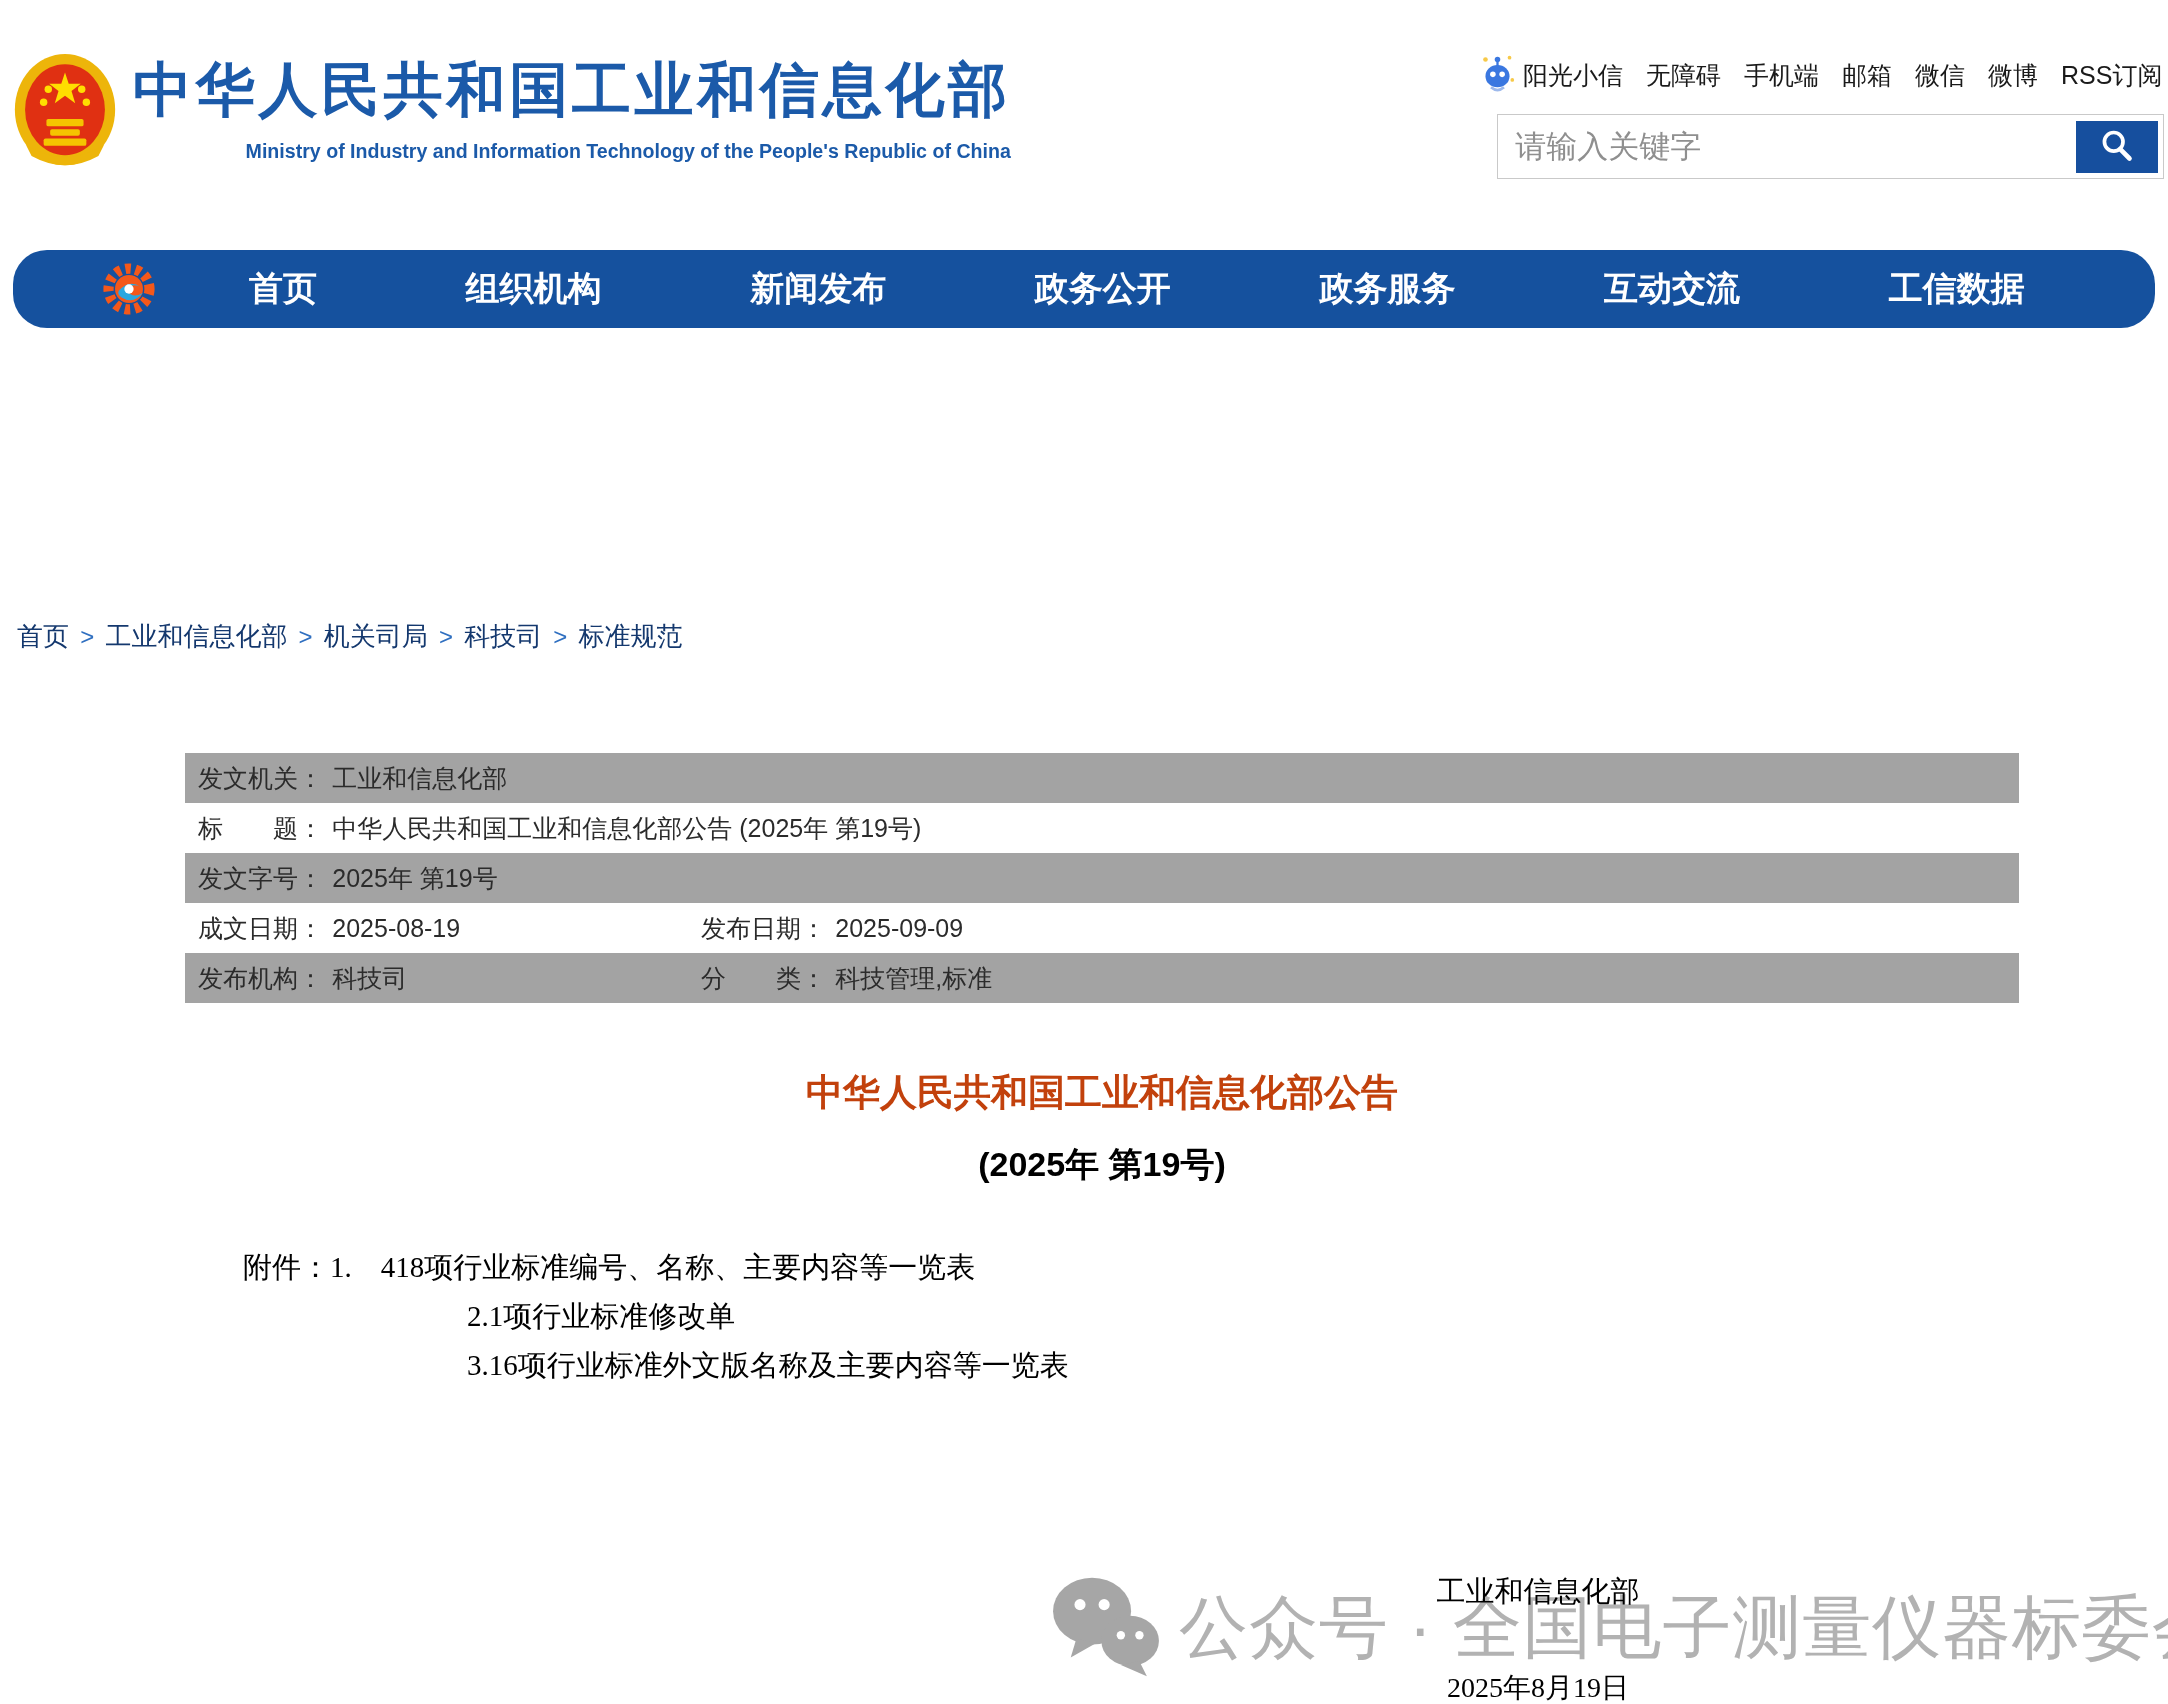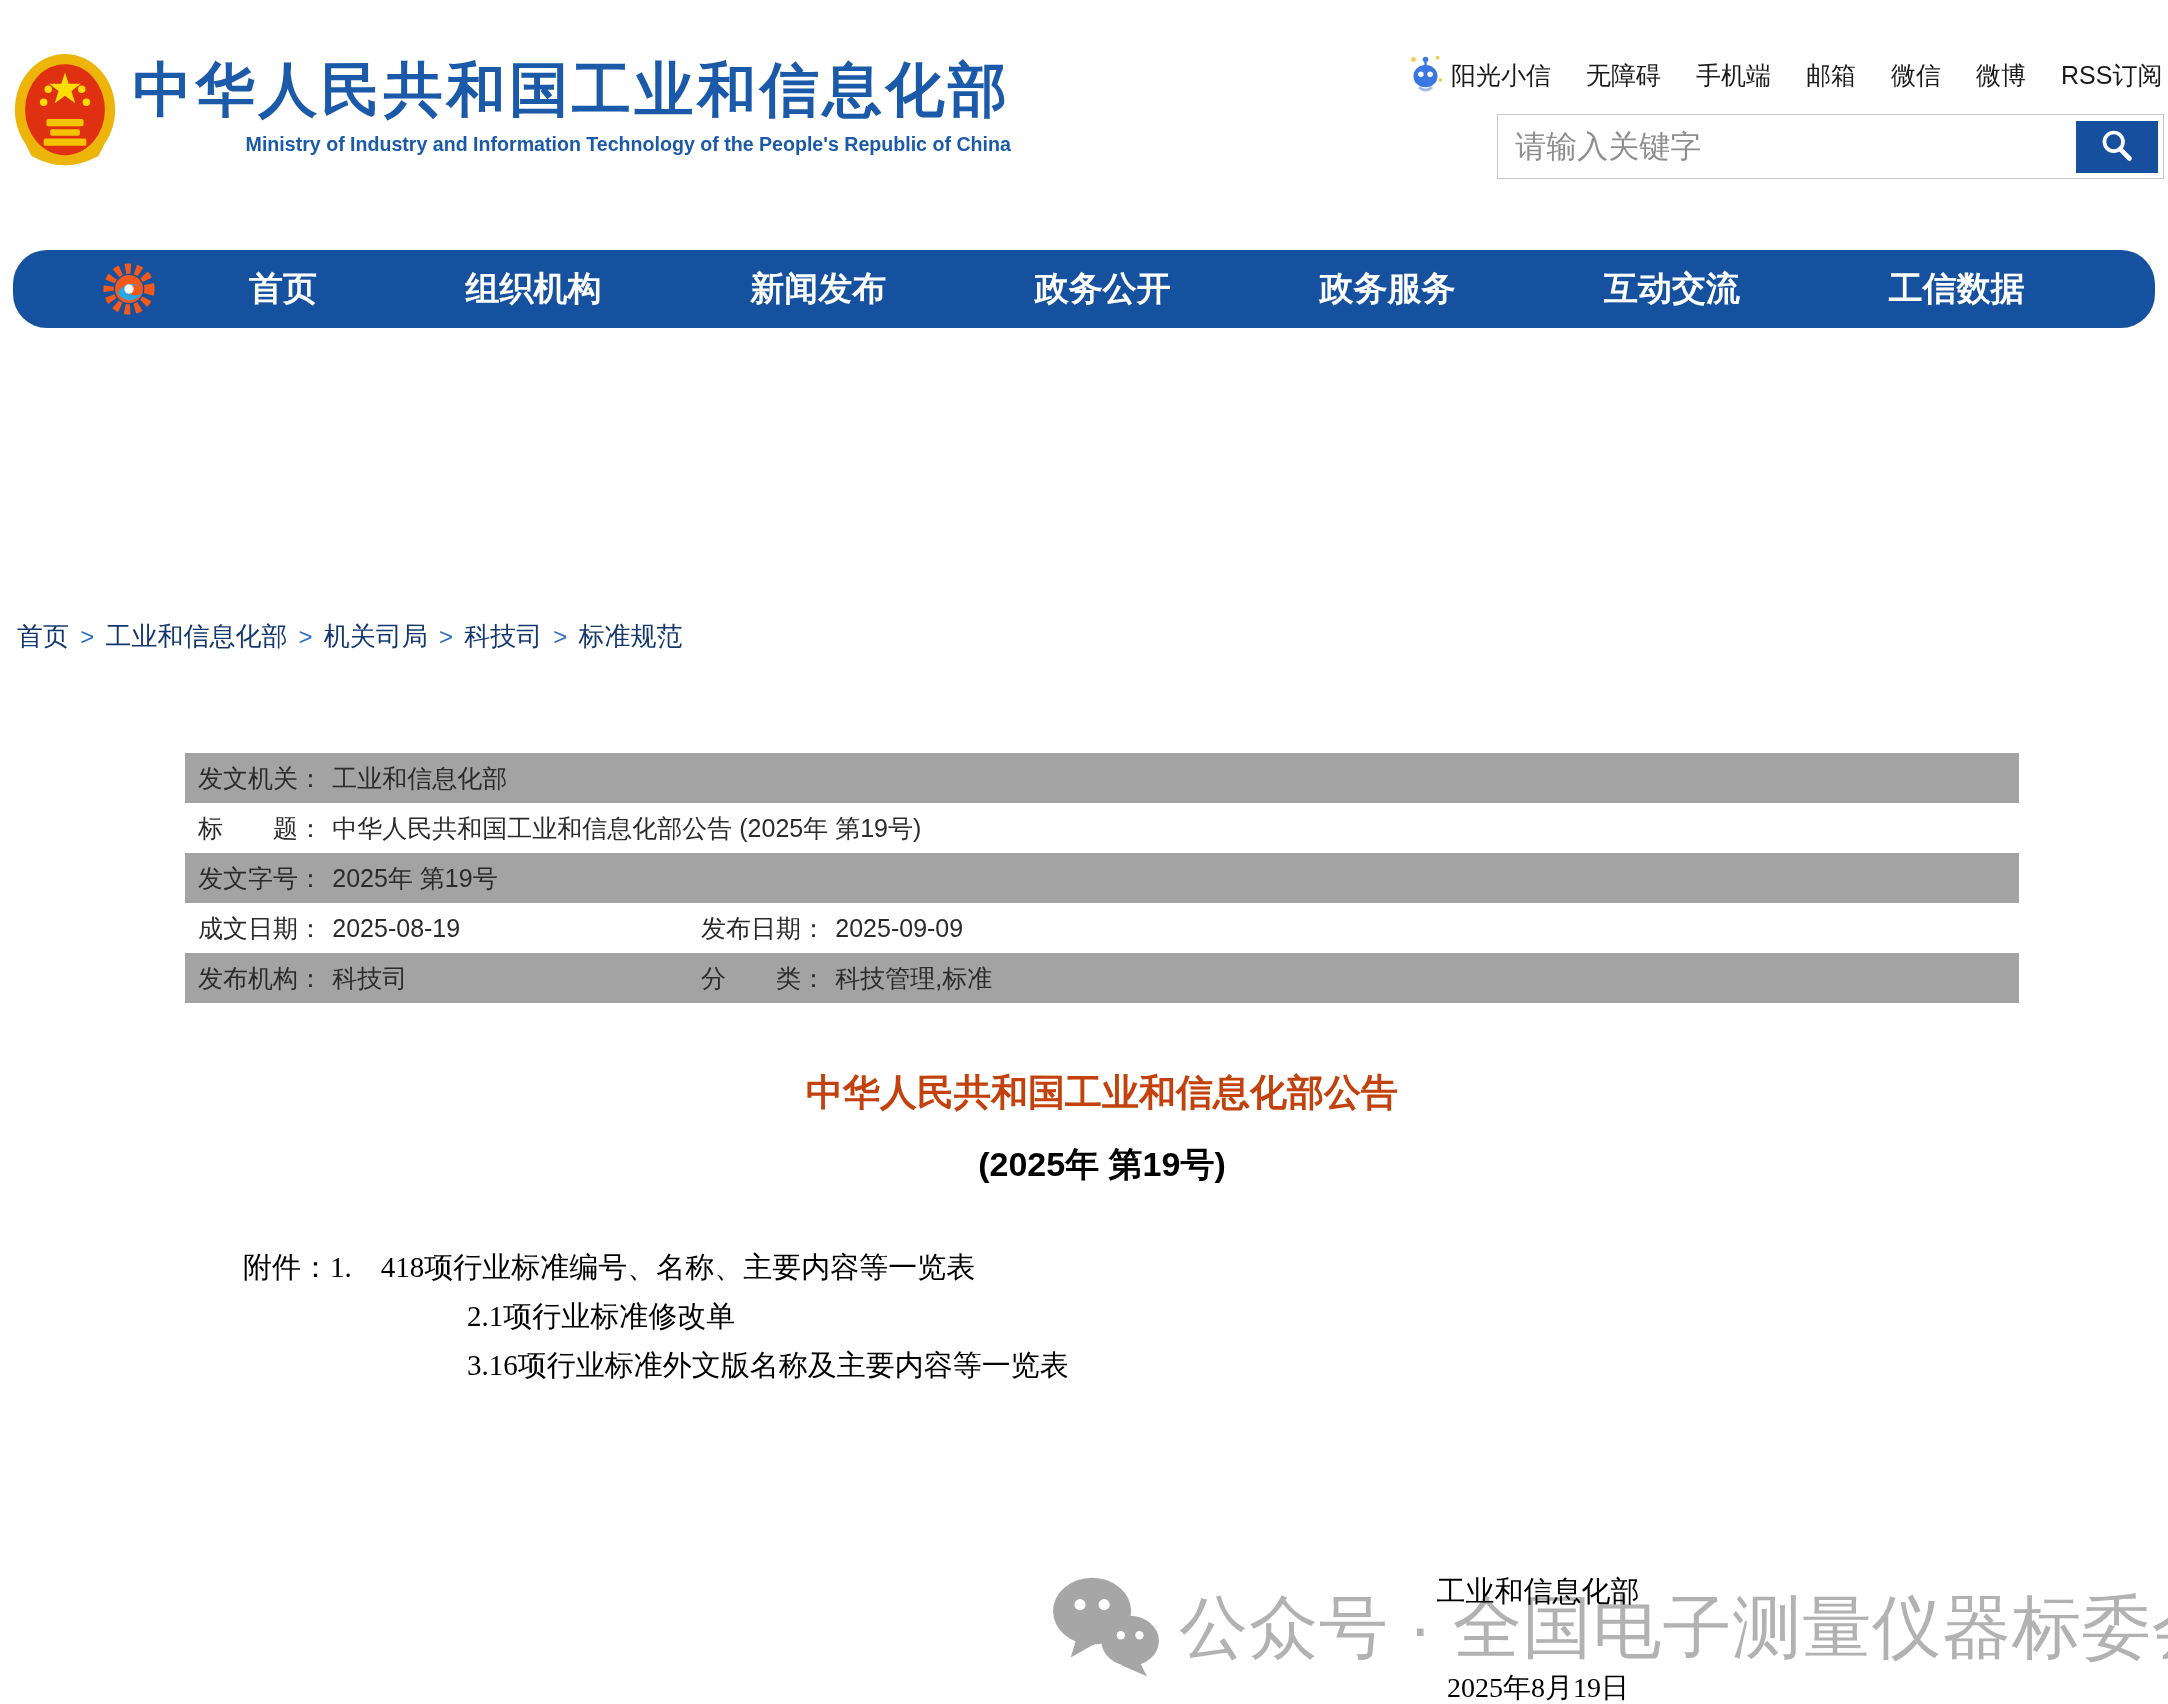--- a/index.html
+++ b/index.html
@@ -5,23 +5,23 @@
   * { margin:0; padding:0; box-sizing:border-box; }
   html,body { background:#fff; }
   body { font-family:"Liberation Sans","DejaVu Sans",sans-serif; }
   .page { position:relative; width:2168px; height:1704px; background:#fff; overflow:hidden; }
 
   
   .site-header { position:relative; height:250px; }
   .emblem { position:absolute; left:13px; top:52px; }
   .title-block { position:absolute; left:133px; top:58px;text-align:right; }
   .site-title { color:#1b5aa9; font-size:59px; font-weight:bold; letter-spacing:3.7px; line-height:65px; white-space:nowrap; }
-  .site-subtitle { color:#1b5aa9; font-size:19.6px; font-weight:bold; margin-top:10px; white-space:nowrap; }
-
-  .util-links { position:absolute; top:52px; right:5.6px; display:flex; align-items:center; gap:35px; font-size:25px; color:#1a1a1a; }
+  .site-subtitle { color:#1b5aa9; font-size:19.6px; font-weight:bold; margin-top:17px; white-space:nowrap; }
+
+  .util-links { position:absolute; top:52px; right:5.6px; display:flex; align-items:center; gap:23px; font-size:25px; color:#1a1a1a; }
   .util-links a { color:#1a1a1a; text-decoration:none; display:flex; align-items:center; gap:7.5px; white-space:nowrap; cursor:pointer; }
 
   .search-bar { position:absolute; top:114px; right:3.7px; width:667px; height:65px; border:0.9px solid #c9c9c9; background:#fff;padding-left:8px; }
   .search-input { position:absolute; left:0; top:0; width:569px; height:63px; border:none; outline:none; font-size:31px; padding-left:17px; color:#333; font-family:"Liberation Sans","DejaVu Sans",sans-serif; }
   .search-input::placeholder { color:#8f8f8f; }
   .search-btn { position:absolute; right:5.6px; top:5.6px; width:82px; height:52px; background:#164f9e; border:none; cursor:pointer; display:flex; align-items:center; justify-content:center; }
 
   
   .main-nav { position:absolute; top:250px; left:13px; width:2142px; height:78px; background:#15519e; border-radius:34px; display:flex; align-items:center; padding:0 56px 0 89px; }
   .nav-logo { flex:0 0 auto; margin-right:18.6px; display:flex; align-items:center; }

